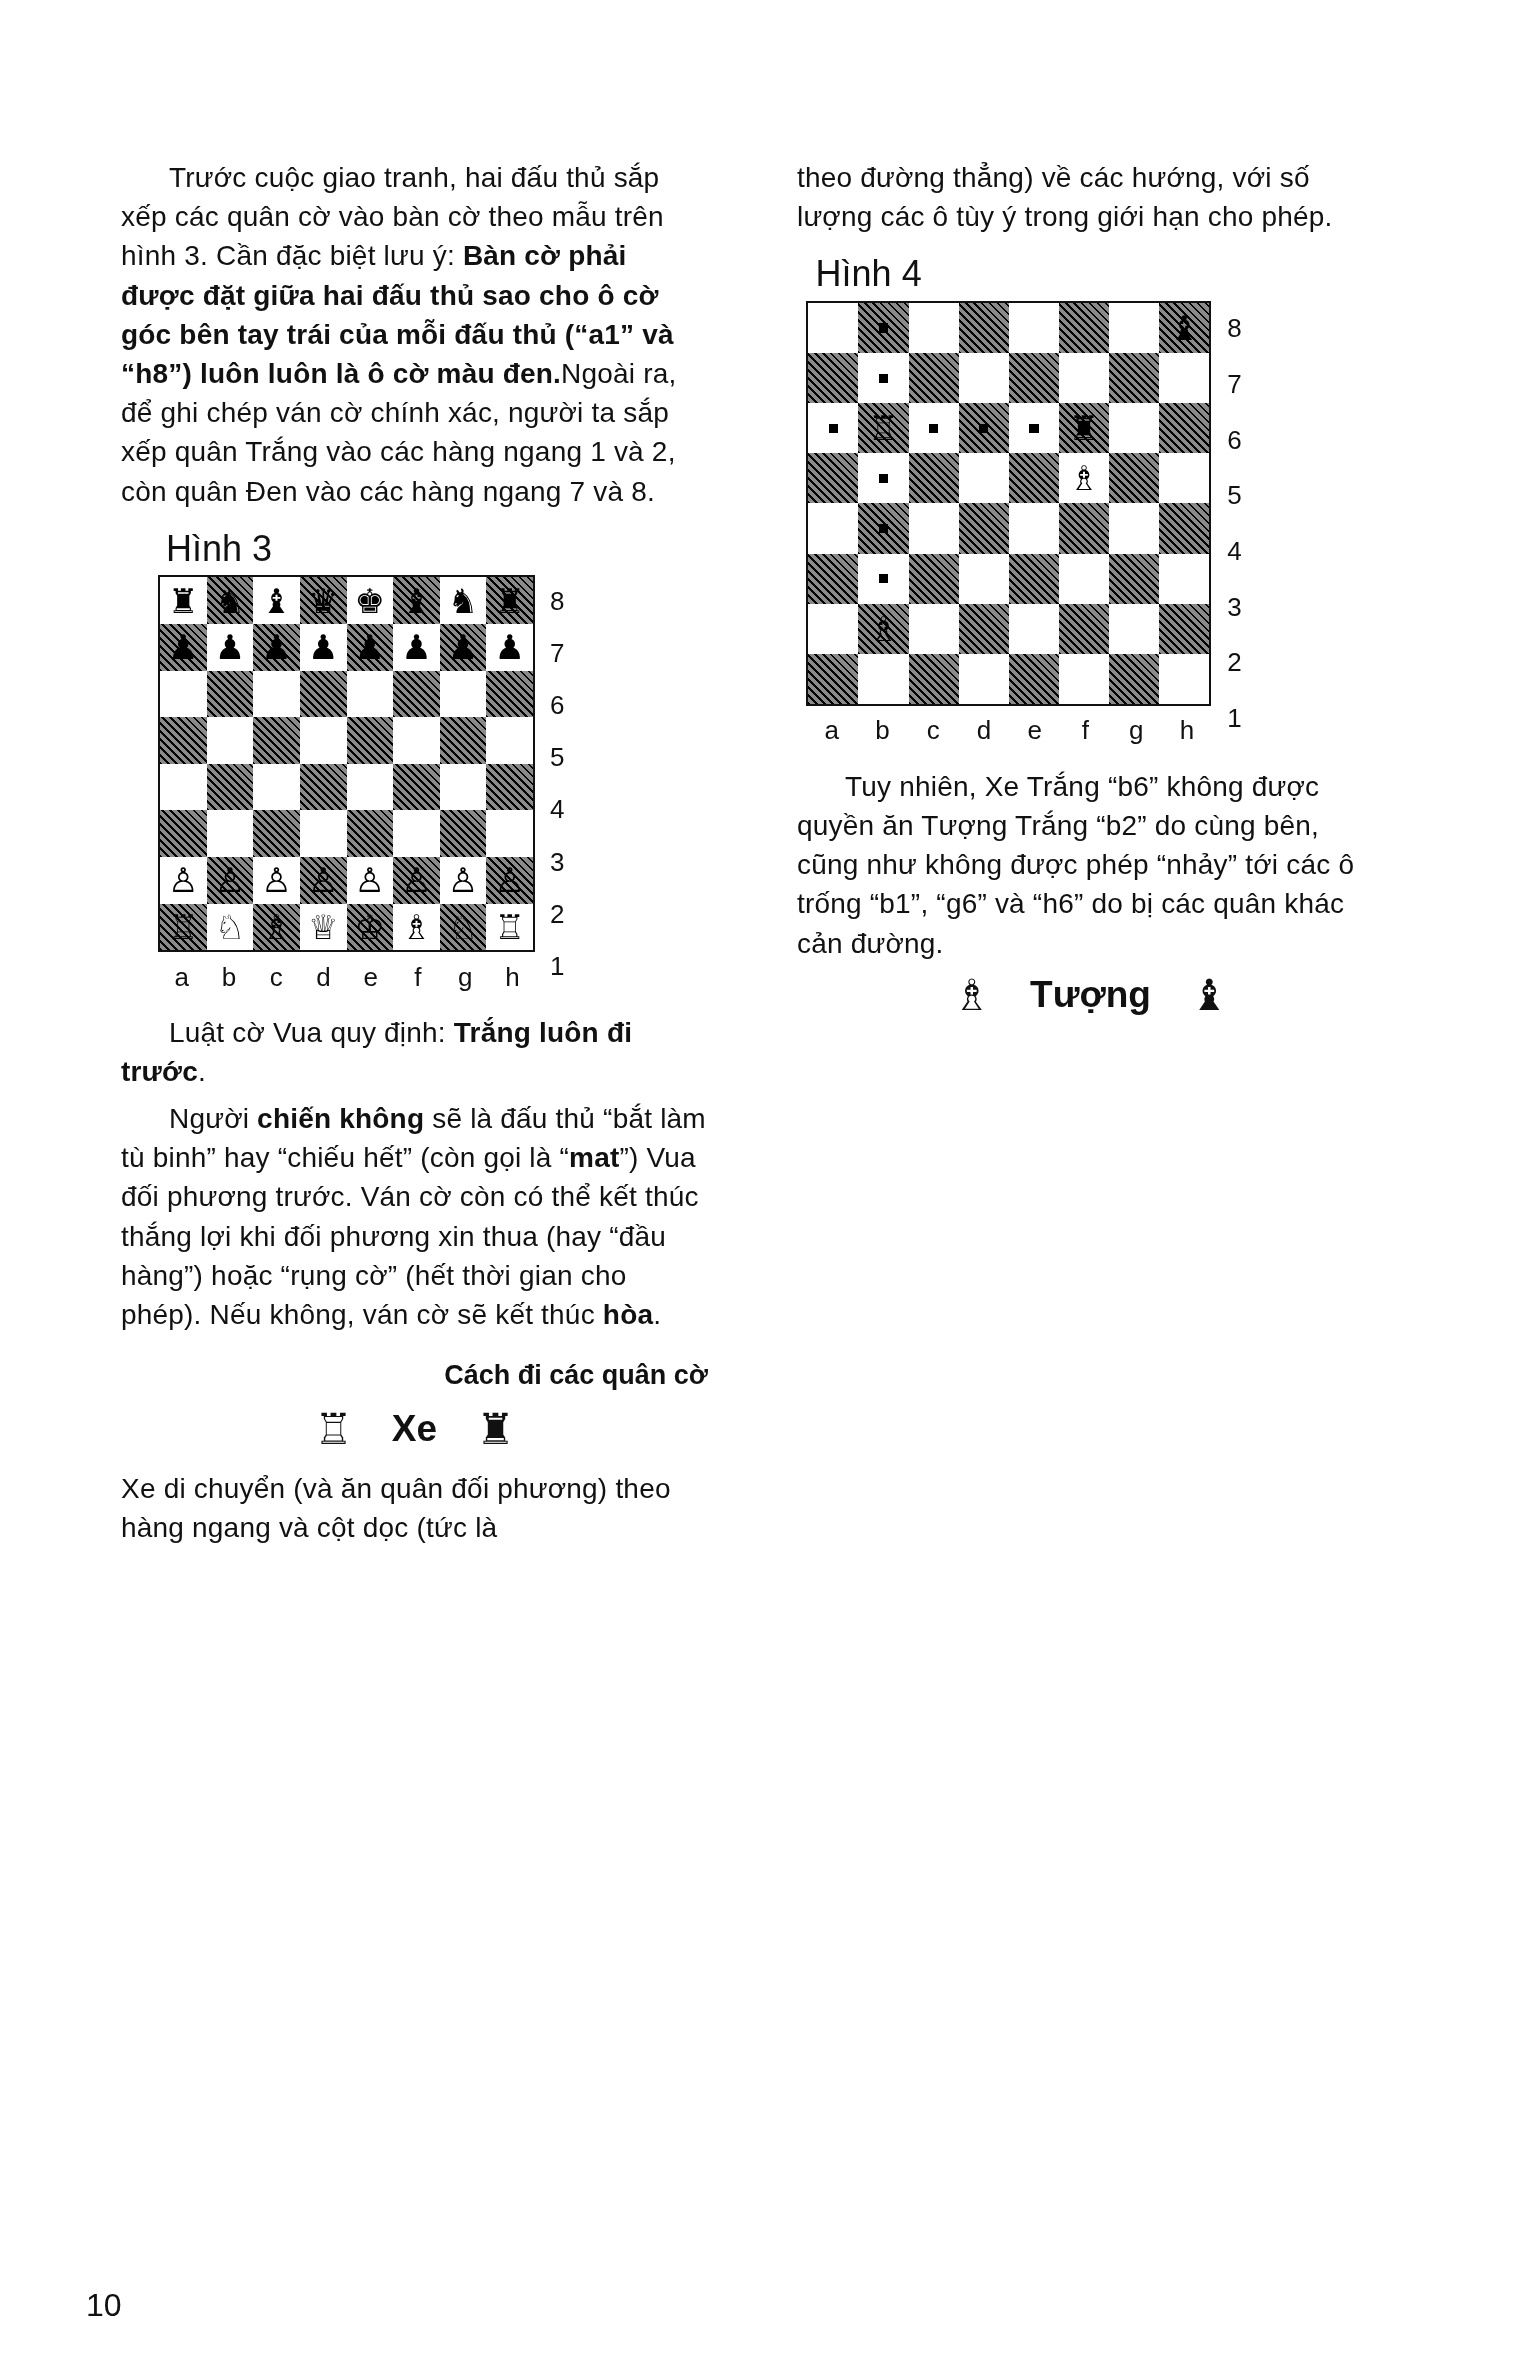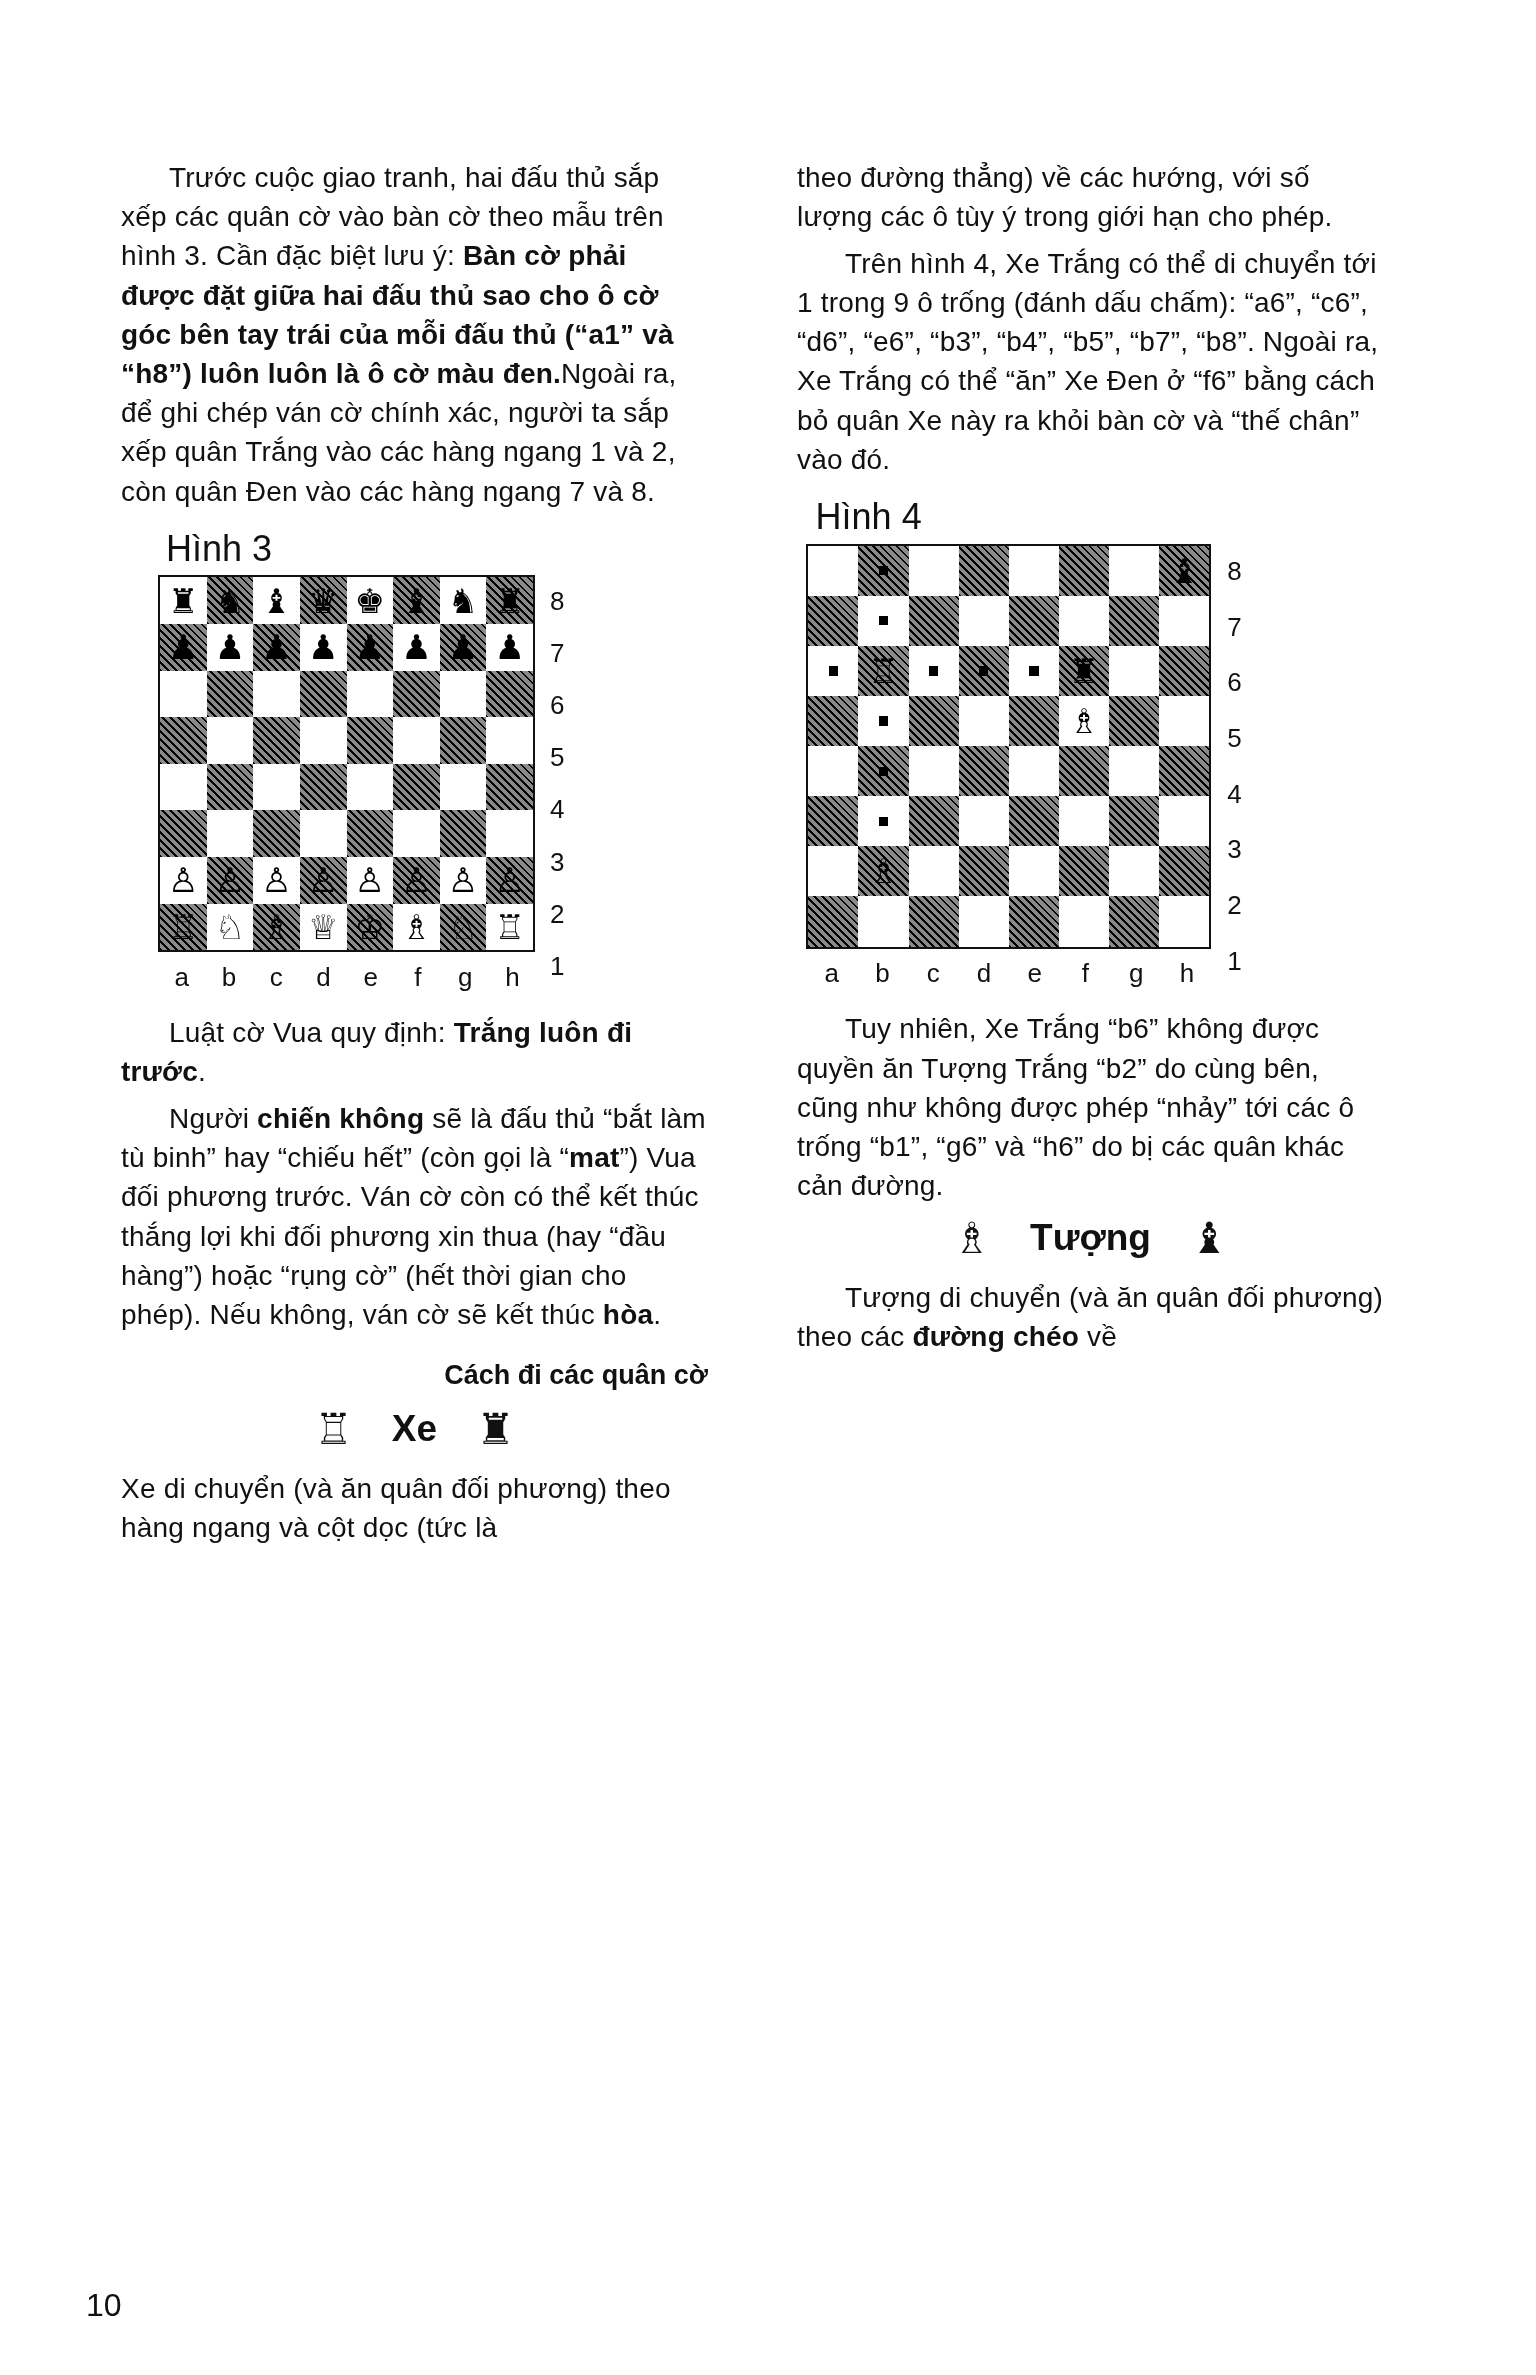--- a/index.html
+++ b/index.html
@@ -280,21 +280,20 @@
       <span class="glyph">♜</span>
     </div>
 
     <p>Xe di chuyển (và ăn quân đối phương) theo hàng ngang và cột dọc (tức là</p>
   </div>
 
   <div class="col col-right">
 
     <p>theo đường thẳng) về các hướng, với số lượng các ô tùy ý trong giới hạn cho phép.</p>
 
-    <p class="indent">Trên hình 4, Xe Trắng có thể di chuyển tới 1 trong 9 ô trống (đánh dấu chấm): “a6”, “c6”, “d6”, “e6”, “b3”, “b4”, “b5”, “b7”, “b8”. Ngoài ra, Xe Trắng có thể “ăn” Xe Đen ở “f6” bằng cách bỏ quân Xe này ra khỏi bàn cờ và “thế chân” vào đó.</p>
 
     <div class="fig-label right">Hình 4</div>
 
     <div class="board-wrap" style="width:466px;margin-left:9.3px;">
       <div class="board" id="board4" style="width:401px;height:401px;">
           <div class="sq light"></div>
           <div class="sq dark">
             <span class="dot"></span>
           </div>
           <div class="sq light"></div>
@@ -410,18 +409,17 @@
 
     <p class="indent" style="margin-top:20.5px;">Tuy nhiên, Xe Trắng “b6” không được quyền ăn Tượng Trắng “b2” do cùng bên, cũng như không được phép “nhảy” tới các ô trống “b1”, “g6” và “h6” do bị các quân khác cản đường.</p>
 
 
     <div class="piece-title">
       <span class="glyph">♗</span>
       <span>Tượng</span>
       <span class="glyph">♝</span>
     </div>
 
-    <p class="indent"><span>Tượng di chuyển (và ăn quân đối phương) theo các </span><b>đường chéo</b><span> về</span></p>
   </div>
 
   <div class="page-num">10</div>
 </div>
 
 
 </body></html>

